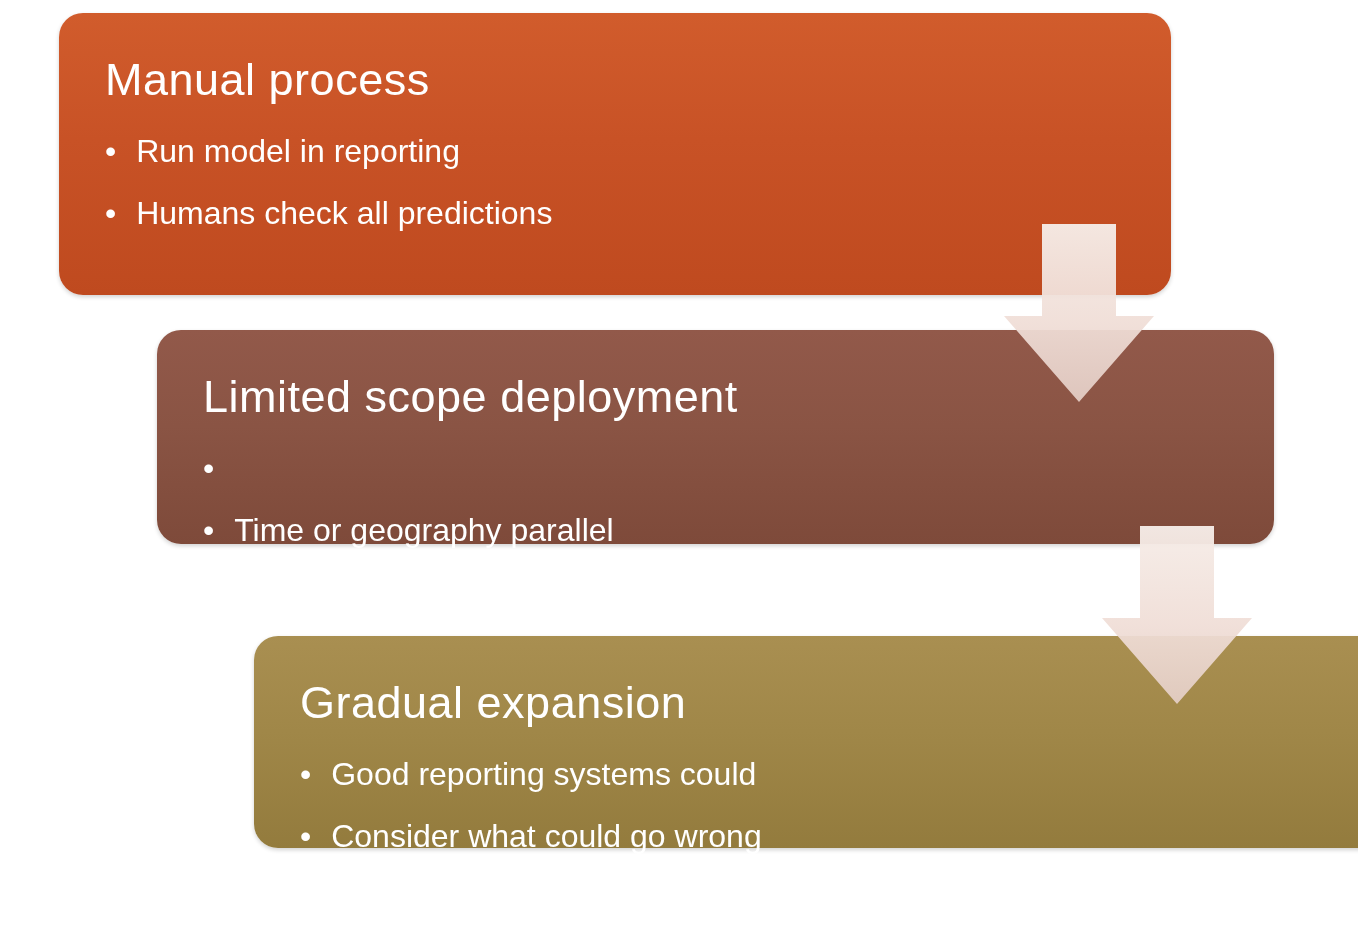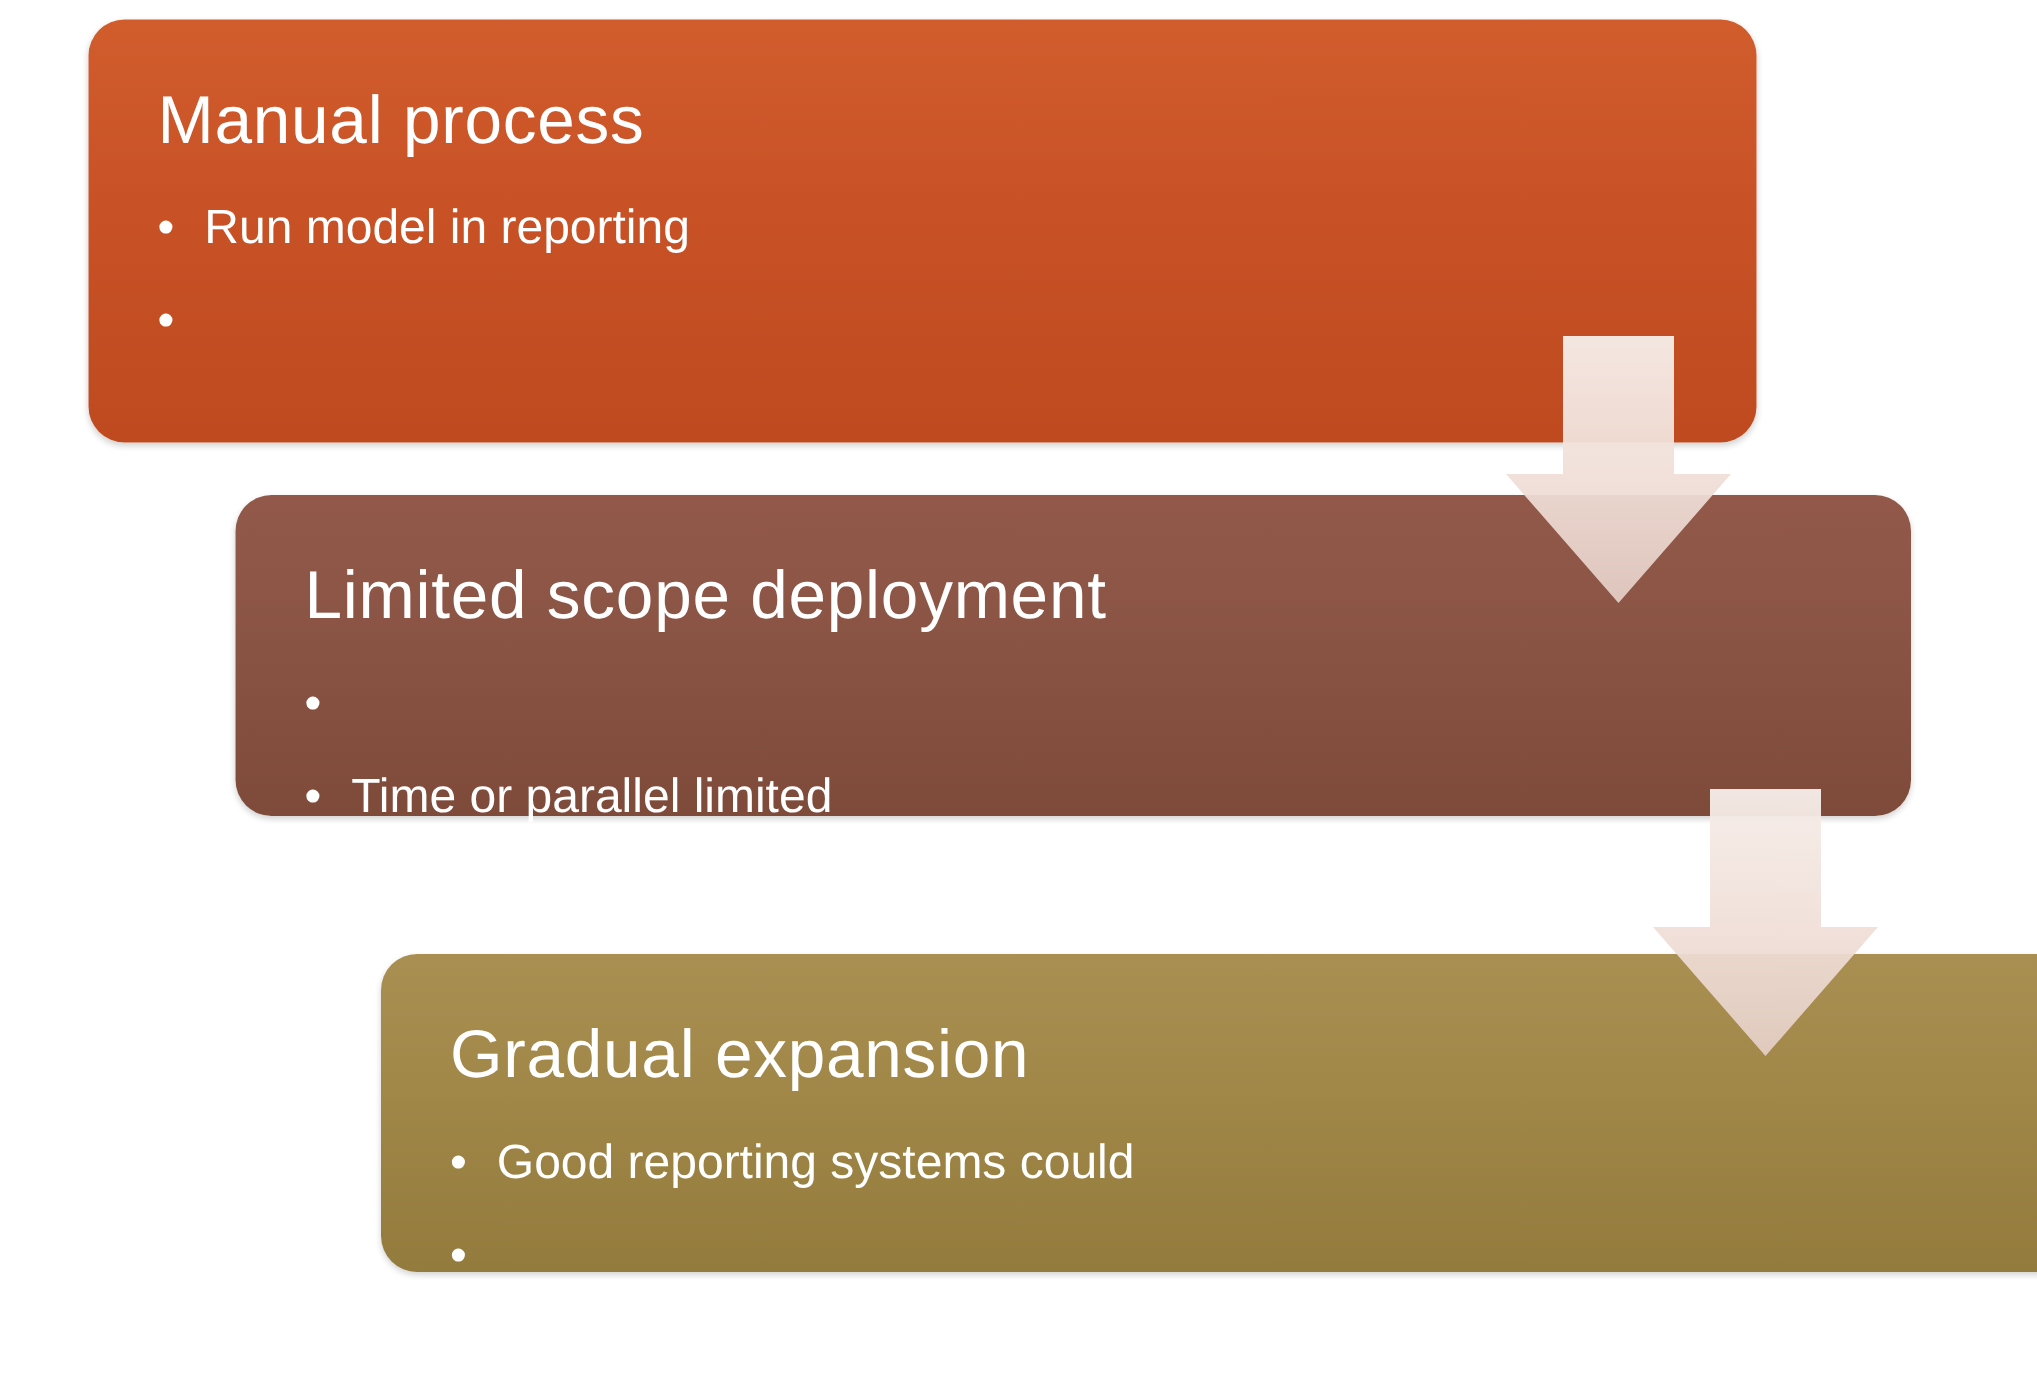--- a/index.html
+++ b/index.html
@@ -86,46 +86,48 @@
 
   <div class="step step-1">
     <div class="step-title">Manual process</div>
     <ul class="bullets">
       <li class="bullet-item">
         <span class="bullet-marker">•</span>
         <span>Run model in reporting</span>
       </li>
       <li class="bullet-item">
         <span class="bullet-marker">•</span>
+        <span>Humans check all predictions</span>
       </li>
     </ul>
   </div>
 
   <div class="step step-2">
     <div class="step-title">Limited scope deployment</div>
     <ul class="bullets">
       <li class="bullet-item">
         <span class="bullet-marker">•</span>
       </li>
       <li class="bullet-item">
         <span class="bullet-marker">•</span>
-        <span>Time or parallel limited</span>
+        <span>Time or geography parallel</span>
       </li>
     </ul>
   </div>
 
   <div class="step step-3">
     <div class="step-title">Gradual expansion</div>
     <ul class="bullets">
       <li class="bullet-item">
         <span class="bullet-marker">•</span>
         <span>Good reporting systems could</span>
       </li>
       <li class="bullet-item">
         <span class="bullet-marker">•</span>
+        <span>Consider what could go wrong</span>
       </li>
     </ul>
   </div>
 
   <svg class="down-arrow down-arrow-1" viewBox="0 0 150 178" xmlns="http://www.w3.org/2000/svg">
     <defs>
       <linearGradient id="arrowGrad1" x1="0" y1="0" x2="0" y2="1">
         <stop offset="0%" stop-color="#f6ede8" stop-opacity="0.96"></stop>
         <stop offset="55%" stop-color="#f0ded7" stop-opacity="0.94"></stop>
         <stop offset="100%" stop-color="#e5cfc7" stop-opacity="0.92"></stop>

